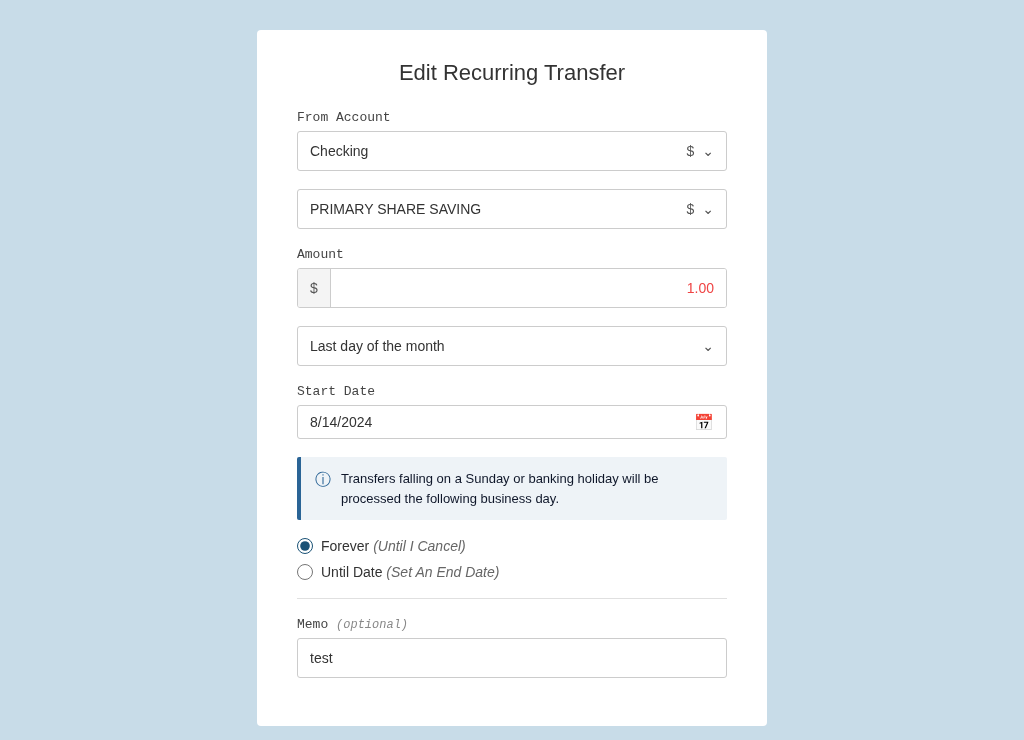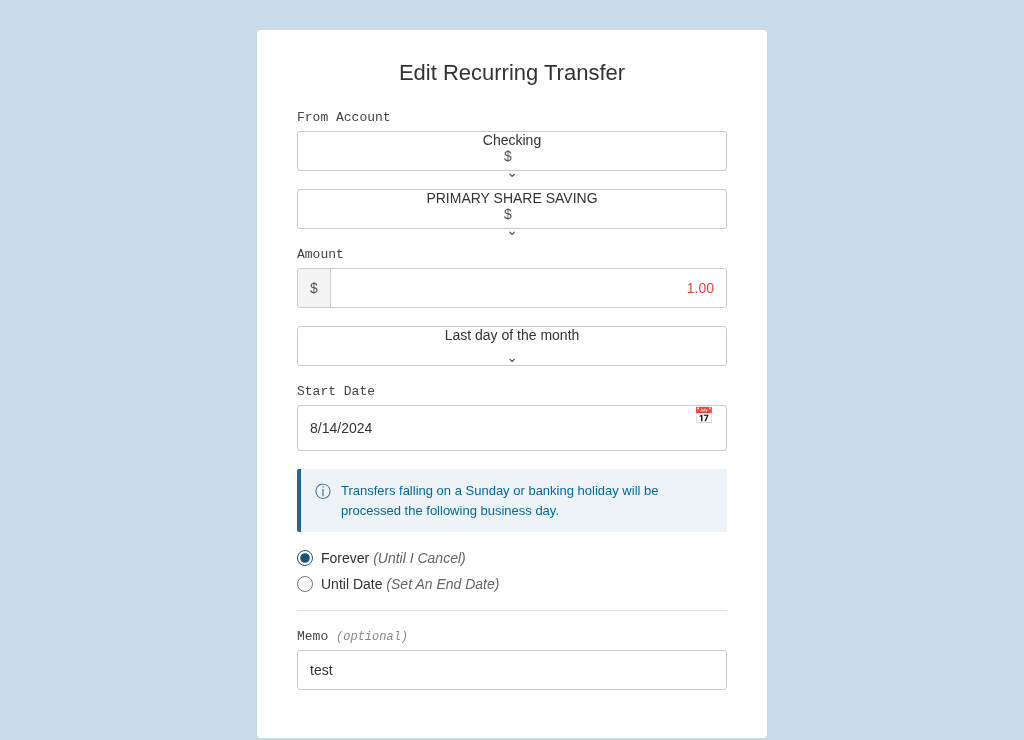--- a/index.html
+++ b/index.html
@@ -44,21 +44,20 @@
     .select-wrapper {
       position: relative;
       border: 1px solid #ccc;
       border-radius: 3px;
       background: #fff;
       display: flex;
       align-items: center;
       padding: 0 12px;
       height: 40px;
       cursor: pointer;
-      flex-direction: column;
     }
     .select-wrapper .select-text {
       flex: 1;
       font-size: 14px;
       color: #333;
     }
     .select-wrapper .select-dollar {
       font-size: 14px;
       color: #555;
       margin-right: 8px;
@@ -90,22 +89,23 @@
       padding: 0 12px;
       font-size: 14px;
       color: #ef4444;
       text-align: right;
     }
     .date-wrapper {
       position: relative;
       border: 1px solid #ccc;
       border-radius: 3px;
       display: flex;
-      padding: 0 12px;
-      height: 46px;
+      align-items: center;
+      padding: 0 12px;
+      height: 34px;
     }
     .date-input {
       flex: 1;
       border: none;
       outline: none;
       font-size: 14px;
       color: #333;
       background: transparent;
     }
     .calendar-icon {
@@ -124,21 +124,21 @@
       margin-bottom: 18px;
     }
     .info-icon {
       color: #2a6496;
       font-size: 16px;
       margin-top: 1px;
       flex-shrink: 0;
     }
     .info-text {
       font-size: 13px;
-      color: #0369a1;
+      color: #0f172a;
       line-height: 1.5;
     }
     .section-label {
       font-size: 13px;
       color: #444;
       margin-bottom: 10px;
       display: block;
     }
     .radio-option {
       display: flex;

